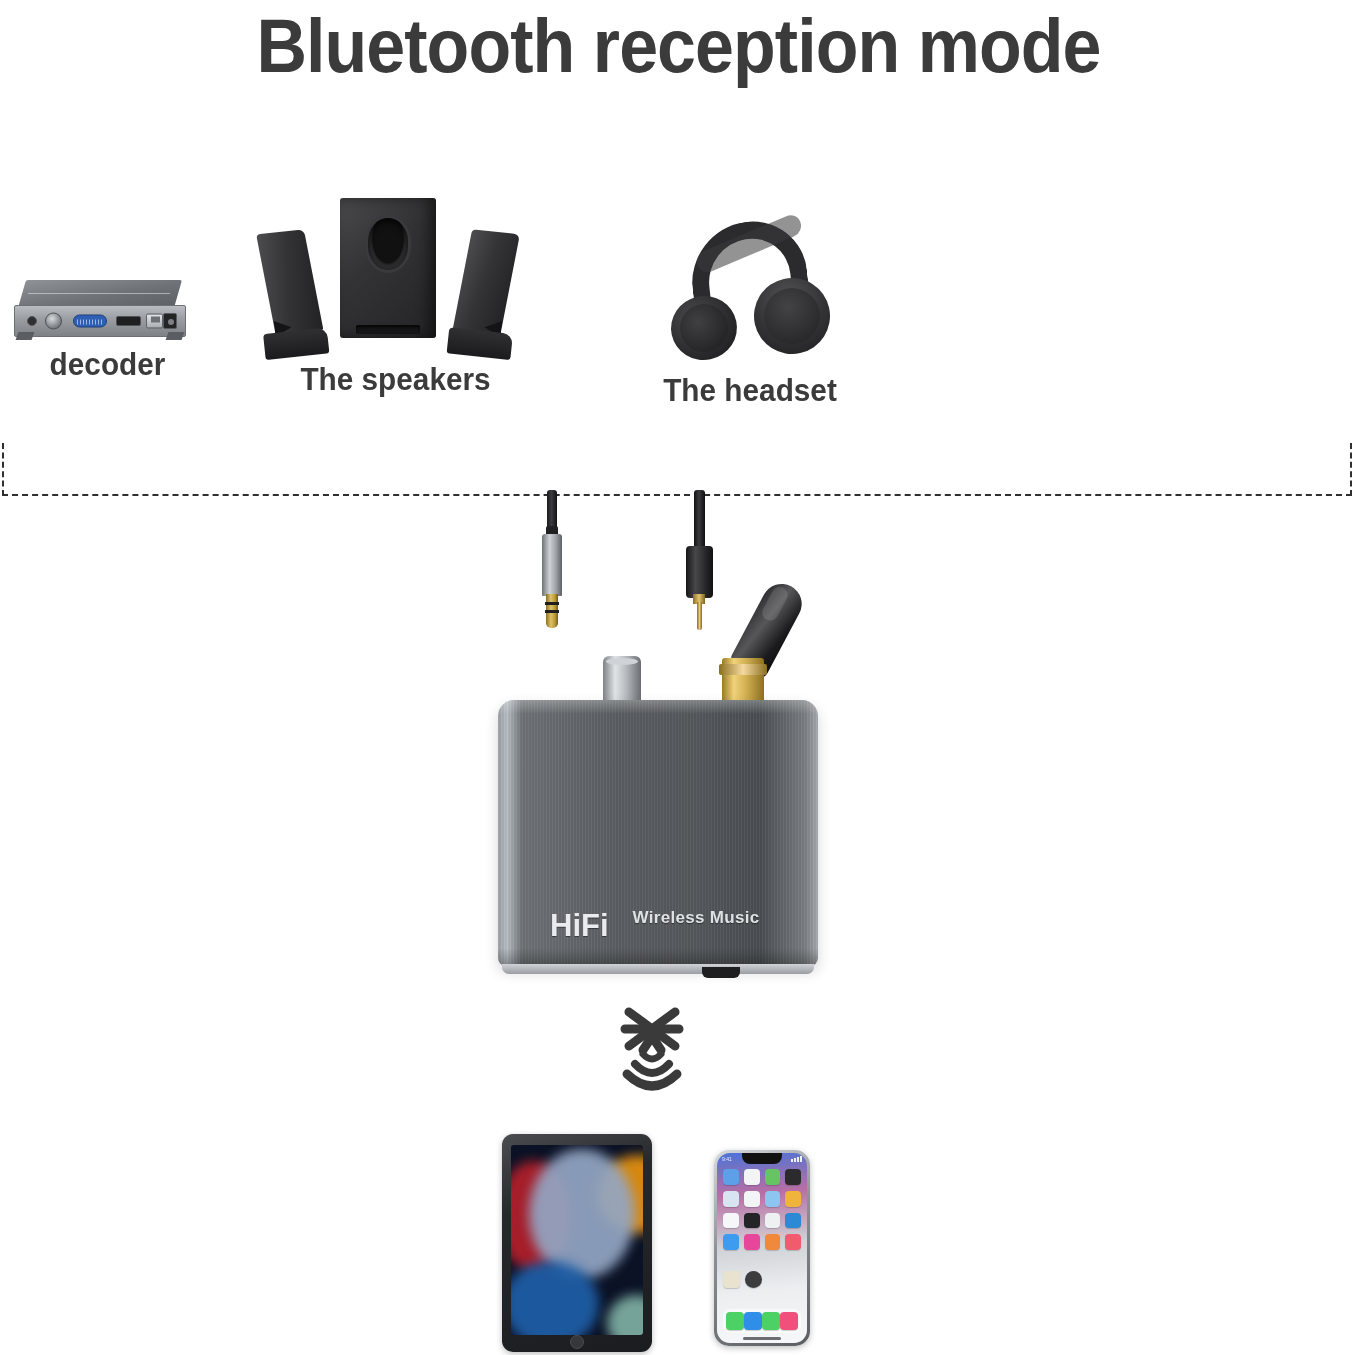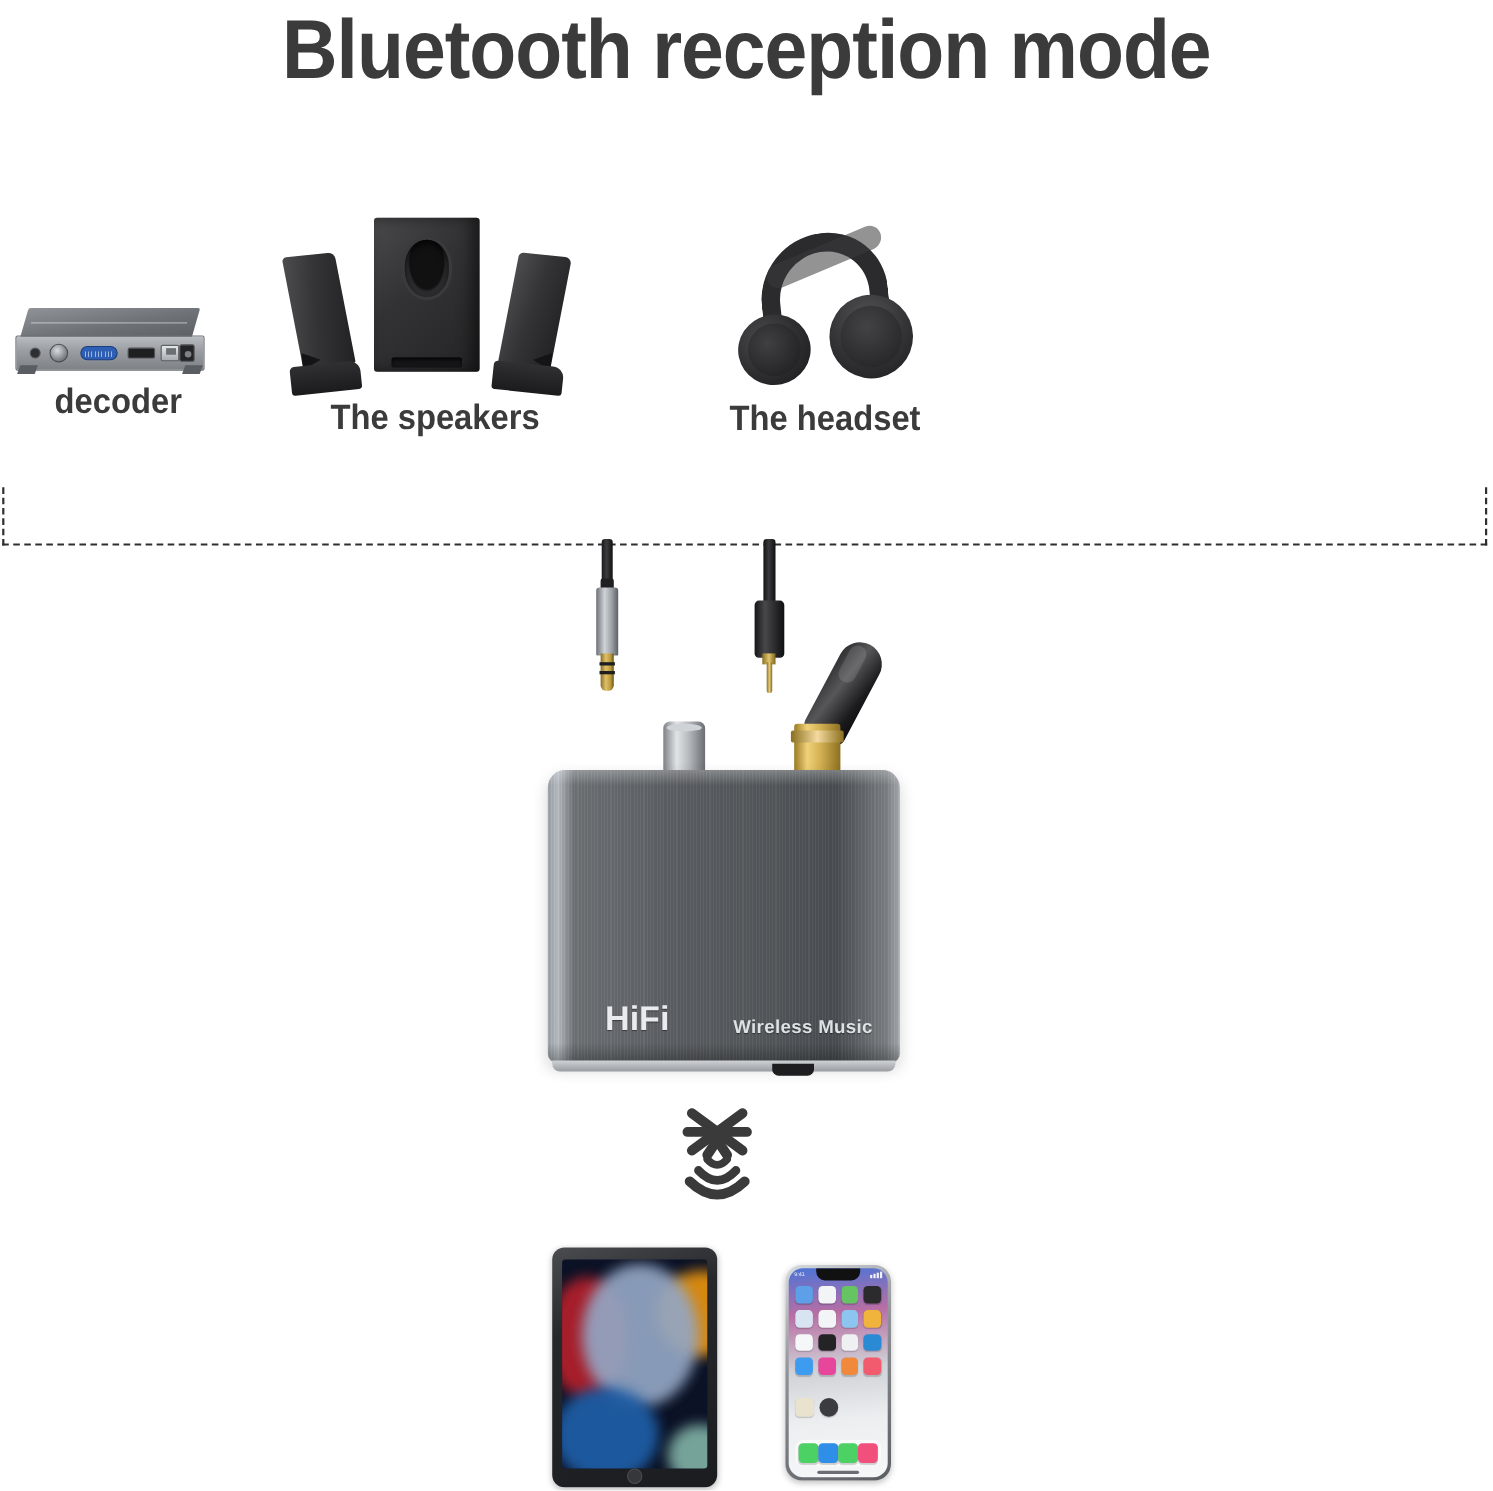--- a/index.html
+++ b/index.html
@@ -114,21 +114,21 @@
     position:absolute; bottom:22px; width:17px; height:16px; background:#141416;
   }
   #sat-left{ left:6px; transform:rotate(-6deg); }
   #sat-left .body{ transform:skewX(5deg); }
   #sat-left .notch{ left:12px; clip-path:polygon(0 0,100% 50%,0 100%); }
   #sat-right{ right:6px; transform:rotate(6deg); }
   #sat-right .body{ transform:skewX(-5deg); }
   #sat-right .notch{ right:12px; clip-path:polygon(100% 0,0 50%,100% 100%); }
 
   
-  #cell-headset{ left:625px; top:38px; width:250px; }
+  #cell-headset{ left:625px; top:48px; width:250px; }
   .headset{ width:165px; height:150px; position:relative; margin-left:42px; }
   .hs-band{
     position:absolute; left:24px; top:4px; width:116px; height:100px;
     border:17px solid #2b2b2d;
     border-radius:58px 58px 0 0;
     border-bottom:none;
     transform:rotate(-9deg) skewX(-3deg);
     box-shadow:inset 0 4px 6px rgba(255,255,255,.07);
   }
   .hs-band::after{
@@ -315,21 +315,21 @@
     position:absolute; left:4px; bottom:-4px; width:312px; height:10px;
     background:linear-gradient(180deg,#cfd3d7,#9a9ea2);
     border-radius:0 0 7px 7px;
   }
   .unit-nub{
     position:absolute; left:204px; bottom:-8px; width:38px; height:11px;
     background:#1e1e20; border-radius:0 0 6px 6px;
   }
   .unit-brand{
     position:absolute; left:52px; bottom:22px;
-    display:flex; align-items:flex-end; gap:36px;
+    display:flex; align-items:flex-start; gap:2px;
   }
   .brand-hifi{
     font-size:31px; font-weight:bold; color:#e9ebee; letter-spacing:0px;
     text-shadow:0 1px 1px rgba(0,0,0,.45);
   }
   .brand-sub{
     font-size:17px; font-weight:bold; color:#dfe2e5; letter-spacing:.3px;
     text-shadow:0 1px 1px rgba(0,0,0,.45);
     margin-left:22px;
   }

